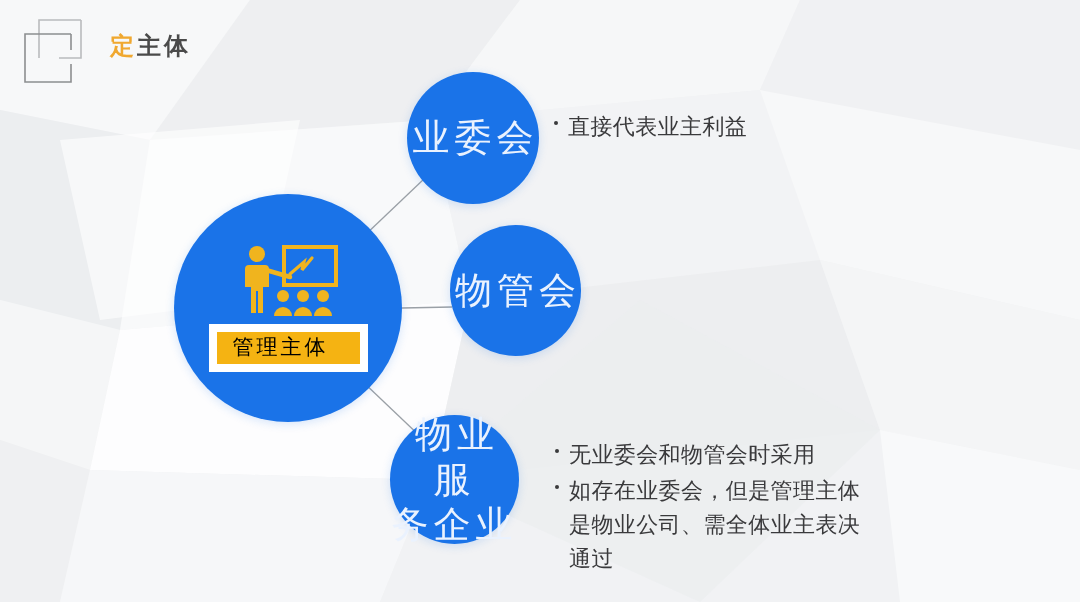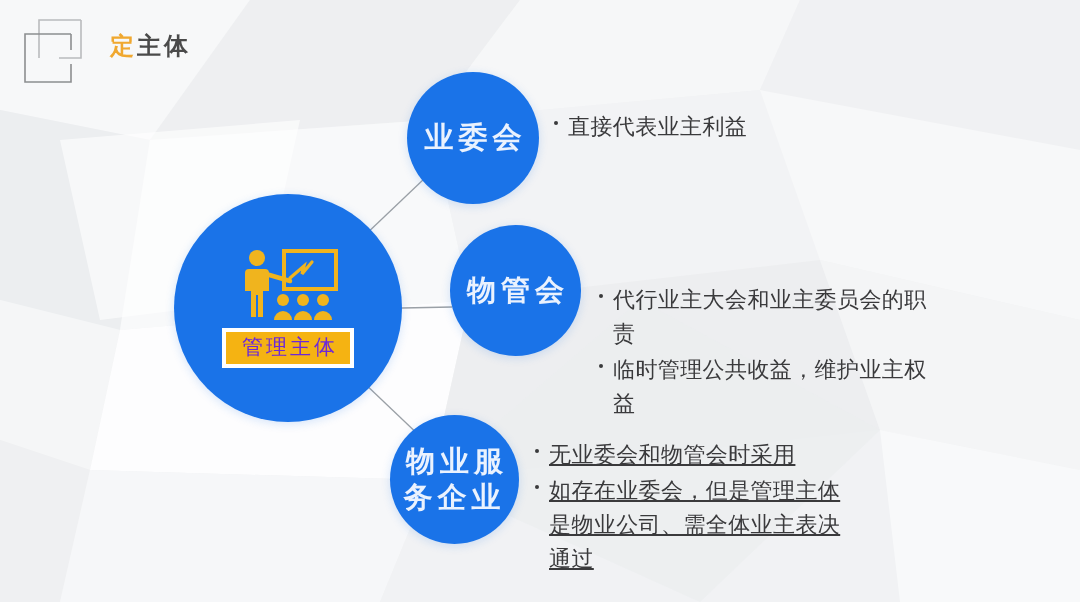--- a/index.html
+++ b/index.html
@@ -67,50 +67,50 @@
     position: absolute;
     border-radius: 50%;
     background: #1a73e8;
     display: flex;
     align-items: center;
     justify-content: center;
     box-shadow: 0 2px 10px rgba(26,115,232,0.18);
   }
   .node-label {
     color: #eaf2fe;
-    font-size: 29px;
+    font-size: 37px;
     letter-spacing: 5px;
     text-align: center;
     line-height: 1.22;
-    font-weight: bold;
+    font-weight: normal;
     white-space: pre-line;
     text-indent: 5px;
   }
 
   #hub-circle {
     left: 174px;
     top: 194px;
     width: 228px;
     height: 228px;
     flex-direction: column;
   }
   #hub-icon {
     width: 104px;
     height: 76px;
     display: block;
     margin-bottom: 4px;
     margin-left: 4px;
   }
   #hub-badge {
     background: #f5b312;
-    border: 4px solid #ffffff;
-    color: #6d28d9;
+    border: 8px solid #ffffff;
+    color: #000000;
     font-size: 21px;
     letter-spacing: 3px;
-    padding: 3px 12px 5px 16px;
+    padding: 3px 31px 5px 16px;
     line-height: 1.15;
     white-space: nowrap;
   }
 
   #circle-0 { left: 407px; top:  72px; width: 132px; height: 132px; }
   #circle-1 { left: 450px; top: 225px; width: 131px; height: 131px; }
   #circle-2 { left: 390px; top: 415px; width: 129px; height: 129px; }
 
   
   .bullet-group {
@@ -130,21 +130,21 @@
     position: absolute;
     left: 1px;
     top: 11px;
     width: 4px;
     height: 4px;
     border-radius: 50%;
     background: #3a3a3c;
   }
   #bullets-0 { left: 553px; top: 110px; width: 330px; }
   #bullets-1 { left: 598px; top: 283px; width: 330px; }
-  #bullets-2 { left: 534px; top: 438px; width: 322px; text-decoration: underline; }
+  #bullets-2 { left: 554px; top: 438px; width: 322px; }
 </style>
 </head>
 <body>
 
 <div id="slide">
 
   <svg id="bg-poly" viewBox="0 0 1080 602" preserveAspectRatio="none">
     <rect x="0" y="0" width="1080" height="602" fill="#f1f2f3"></rect>
     <polygon points="0,0 250,0 150,140 0,110" fill="#f7f8f9"></polygon>
     <polygon points="250,0 520,0 430,120 150,140" fill="#eeeff1"></polygon>
@@ -212,24 +212,20 @@
   <div id="circle-0" class="node-circle">
     <div class="node-label">业委会</div>
   </div>
   <div id="bullets-0" class="bullet-group">
     <div class="bullet-item">直接代表业主利益</div>
   </div>
 
   <div id="circle-1" class="node-circle">
     <div class="node-label">物管会</div>
   </div>
-  <div id="bullets-1" class="bullet-group">
-    <div class="bullet-item">代行业主大会和业主委员会的职责</div>
-    <div class="bullet-item">临时管理公共收益，维护业主权益</div>
-  </div>
 
   <div id="circle-2" class="node-circle">
     <div class="node-label">物业服
 务企业</div>
   </div>
   <div id="bullets-2" class="bullet-group">
     <div class="bullet-item">无业委会和物管会时采用</div>
     <div class="bullet-item">如存在业委会，但是管理主体是物业公司、需全体业主表决通过</div>
   </div>
 

